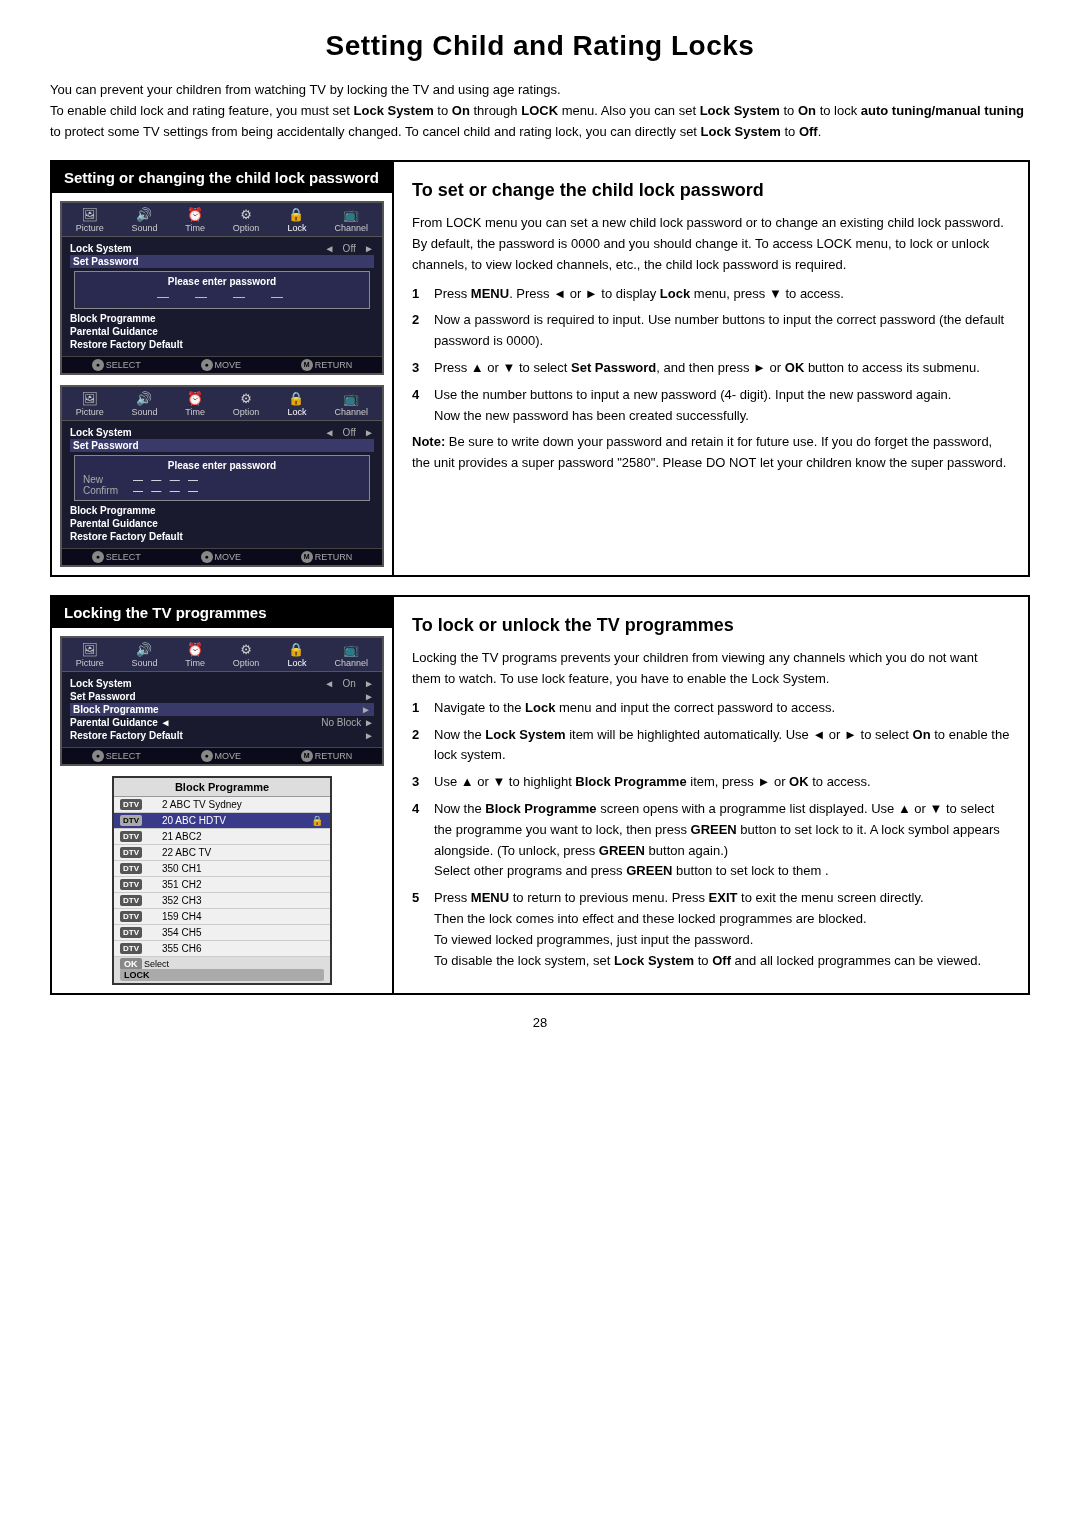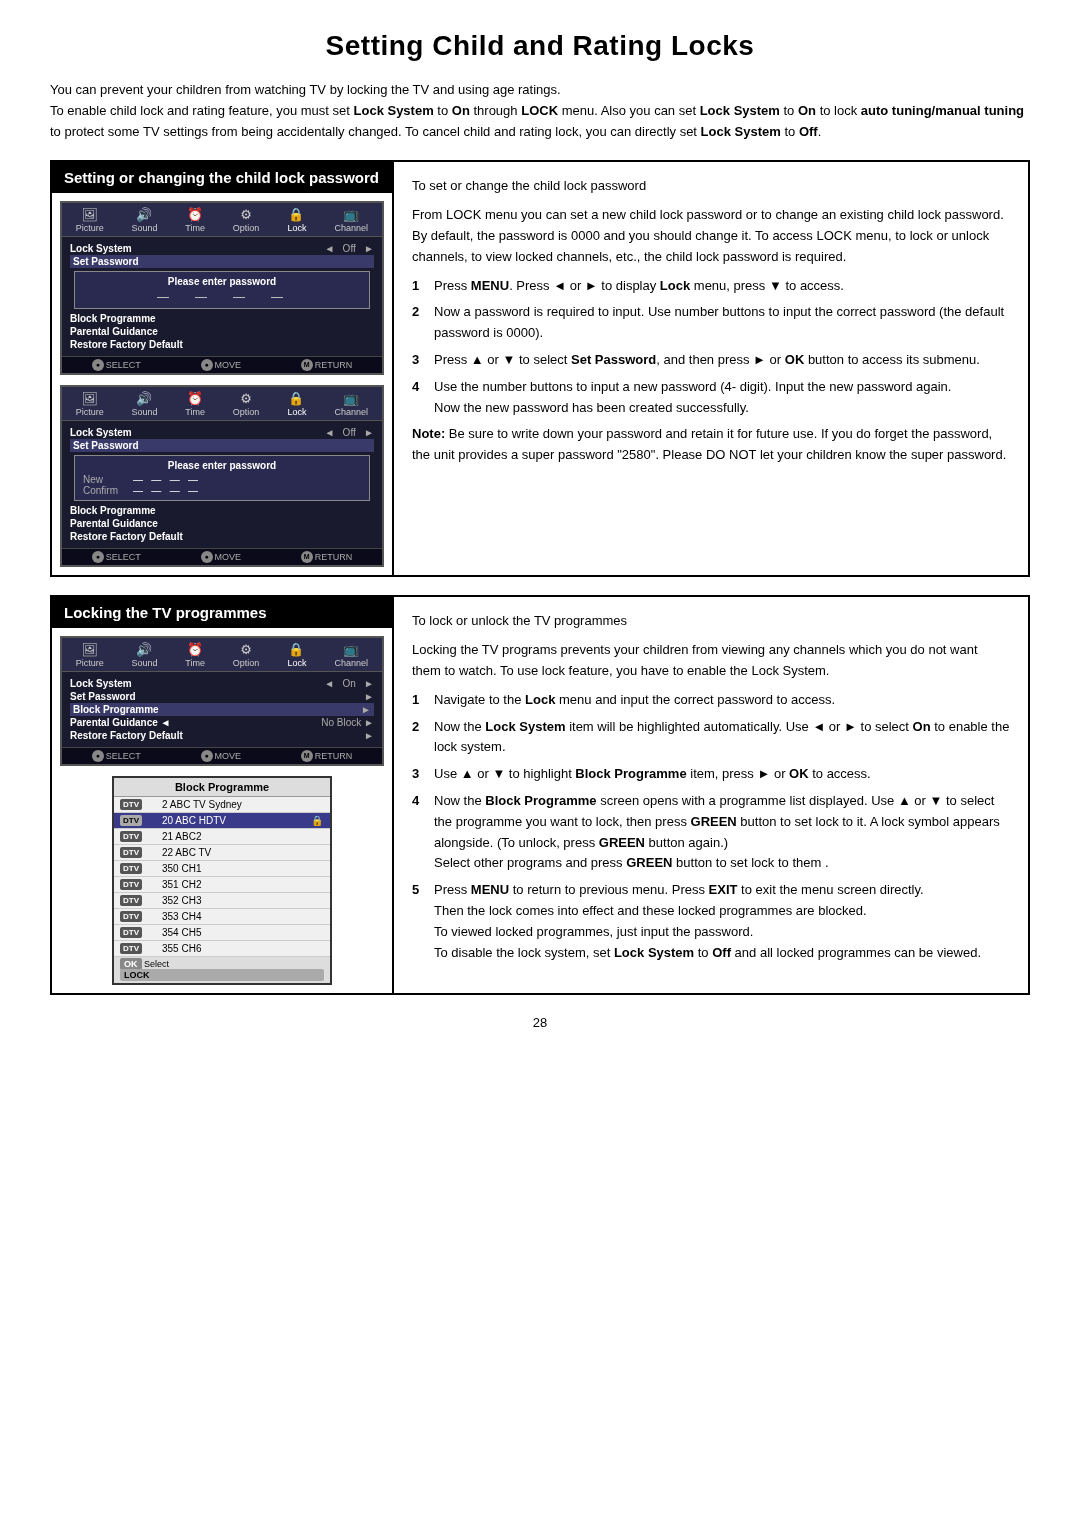--- a/index.html
+++ b/index.html
@@ -55,22 +55,22 @@
       gap: 10px;
     }
     .section-right {
       flex: 1;
       padding: 14px 18px;
       font-size: 13px;
       line-height: 1.6;
       border-left: 2px solid #000;
     }
     .section-right h3 {
-      font-size: 13px;
-      font-weight: normal;
+      font-size: 18px;
+      font-weight: bold;
       margin-bottom: 8px;
     }
     .section-right p { margin-bottom: 8px; }
     .section-right ol {
       margin-left: 0;
       padding-left: 0;
       list-style: none;
     }
     .section-right ol li {
       display: flex;
@@ -523,21 +523,21 @@
         <div class="block-prog-row">
           <span class="dtv-badge">DTV</span>
           <span>351 CH2</span>
         </div>
         <div class="block-prog-row">
           <span class="dtv-badge">DTV</span>
           <span>352 CH3</span>
         </div>
         <div class="block-prog-row">
           <span class="dtv-badge">DTV</span>
-          <span>353 CH4</span>
+          <span>159 CH4</span>
         </div>
         <div class="block-prog-row">
           <span class="dtv-badge">DTV</span>
           <span>354 CH5</span>
         </div>
         <div class="block-prog-row">
           <span class="dtv-badge">DTV</span>
           <span>355 CH6</span>
         </div>
         <div class="block-prog-footer">

